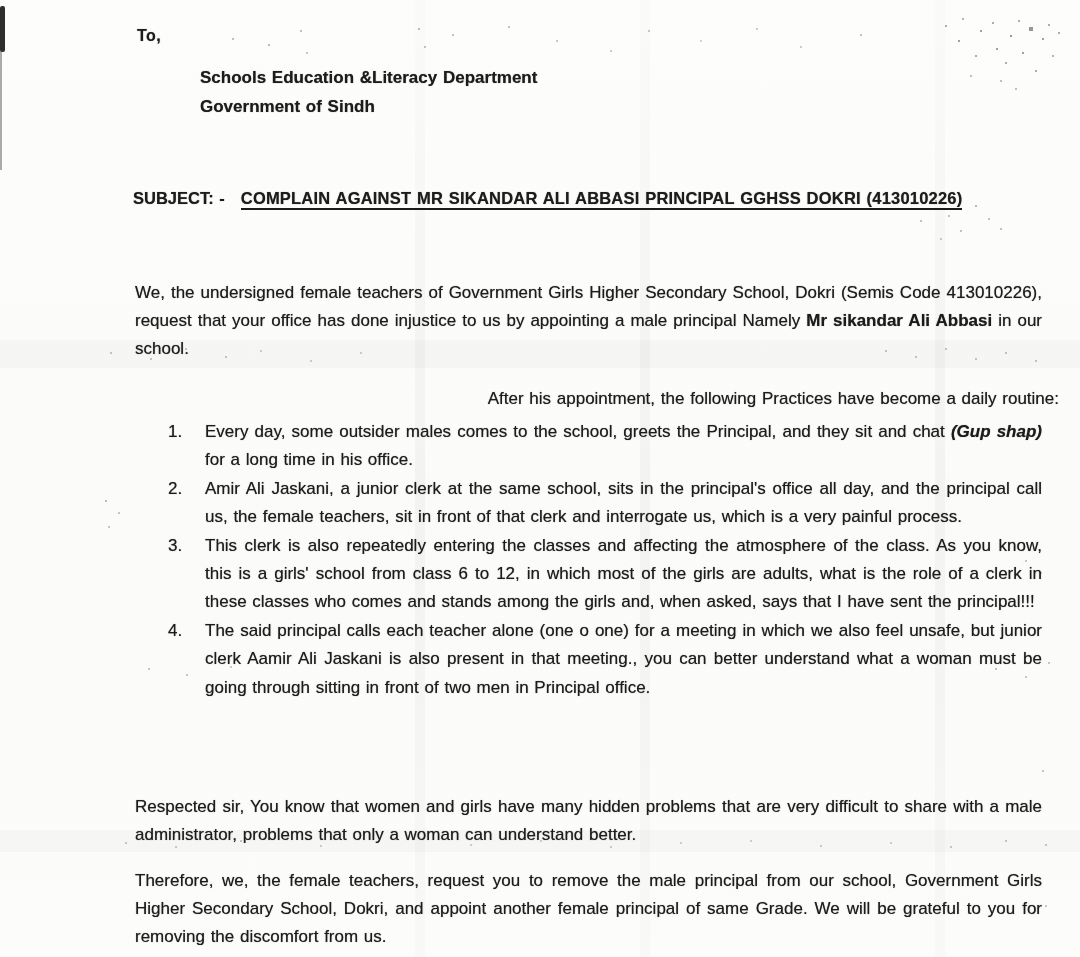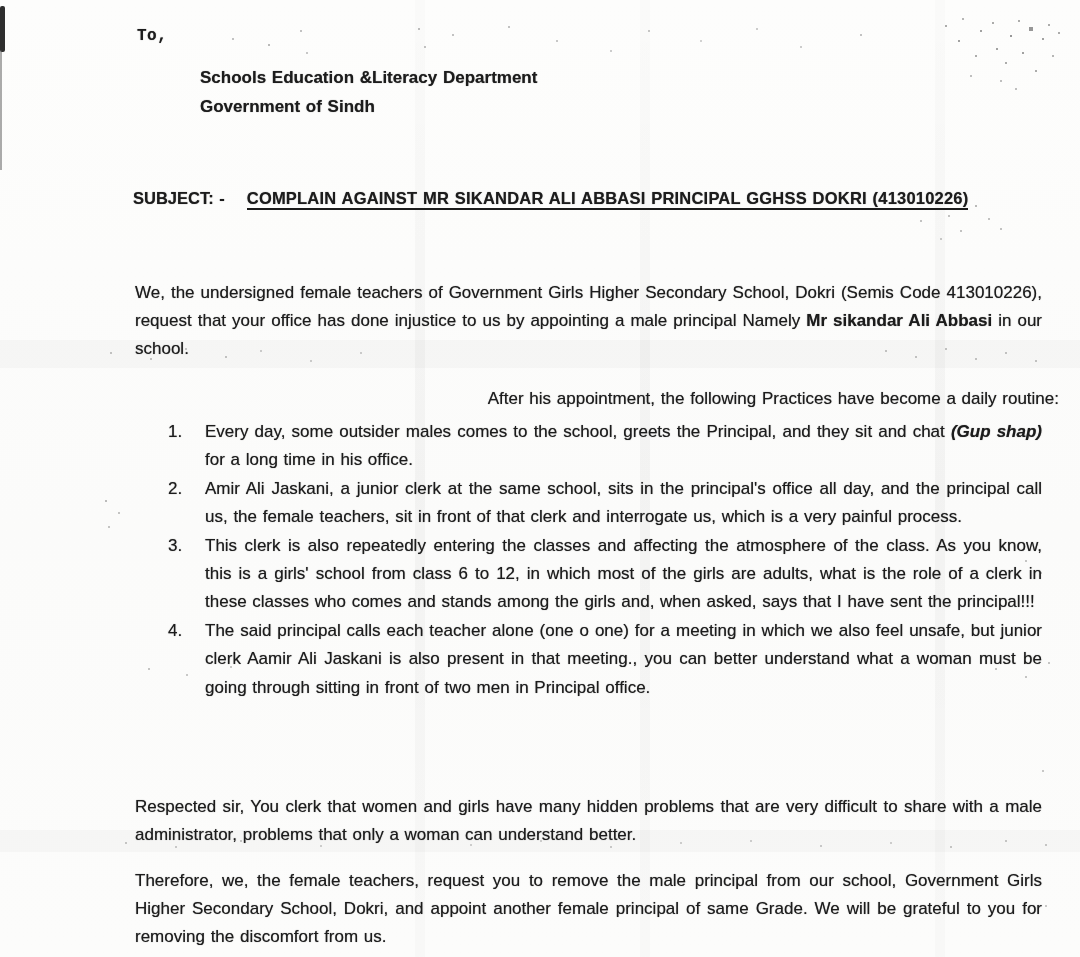--- a/index.html
+++ b/index.html
@@ -17,38 +17,37 @@
     font-size:17px;
     line-height:28px;
     text-align:justify;
     text-shadow:0 0 0.9px rgba(25,25,25,0.65);
     word-spacing:1px;
   }
   .salutation{
     left:137px;top:22px;
     font-weight:700;font-size:16px;letter-spacing:0.5px;
     text-align:right;
-    font-family:Liberation Mono, monospace;
   }
   .recipient{
     left:200px;top:64px;
     font-weight:700;
     line-height:28.5px;
     text-align:left;
   }
   .subject{
     left:133px;top:184px;
     font-weight:700;font-size:16.5px;
     text-align:left;
     white-space:nowrap;
   }
   .subject .subject-title{
     border-bottom:2.5px solid #1b1b1b;
     padding-bottom:1px;
-    margin-left:22px;
+    margin-left:16px;
     letter-spacing:0.2px;
   }
   .intro{left:135px;top:262px;width:907px;}
   .lead{left:152px;top:368px;width:907px;text-align:right;}
   .complaints{left:168px;top:418px;width:874px;line-height:28.4px;}
   .item{position:relative;padding-left:37px;text-align:justify;}
   .item .num{position:absolute;left:0;top:0;}
   .closing-1{left:135px;top:776px;width:907px;}
   .closing-2{left:135px;top:850px;width:907px;}
   b{font-weight:700;margin-top:34px;}
@@ -148,17 +147,17 @@
     <div class="item">
       <span class="num">3.</span>
       <span>This clerk is also repeatedly entering the classes and affecting the atmosphere of the class. As you know, this is a girls' school from class 6 to 12, in which most of the girls are adults, what is the role of a clerk in these classes who comes and stands among the girls and, when asked, says that I have sent the principal!!!</span>
     </div>
     <div class="item">
       <span class="num">4.</span>
       <span>The said principal calls each teacher alone  (one o one) for a meeting in which we also feel unsafe, but junior clerk Aamir Ali Jaskani is also present in that meeting., you can better understand what a woman must be going through sitting in front of two men in Principal office.</span>
     </div>
   </div>
 
-  <p class="txt closing-1">Respected sir, You clerk that women and girls have many hidden problems that are very difficult to share with a male administrator, problems that only a woman can understand better.</p>
+  <p class="txt closing-1">Respected sir, You know that women and girls have many hidden problems that are very difficult to share with a male administrator, problems that only a woman can understand better.</p>
 
   <p class="txt closing-2">Therefore, we, the female teachers, request you to remove the male principal from our school, Government Girls Higher Secondary School, Dokri, and appoint another female principal of same Grade. We will be grateful to you for removing the discomfort from us.</p>
 
 </div>
 
 </body></html>

